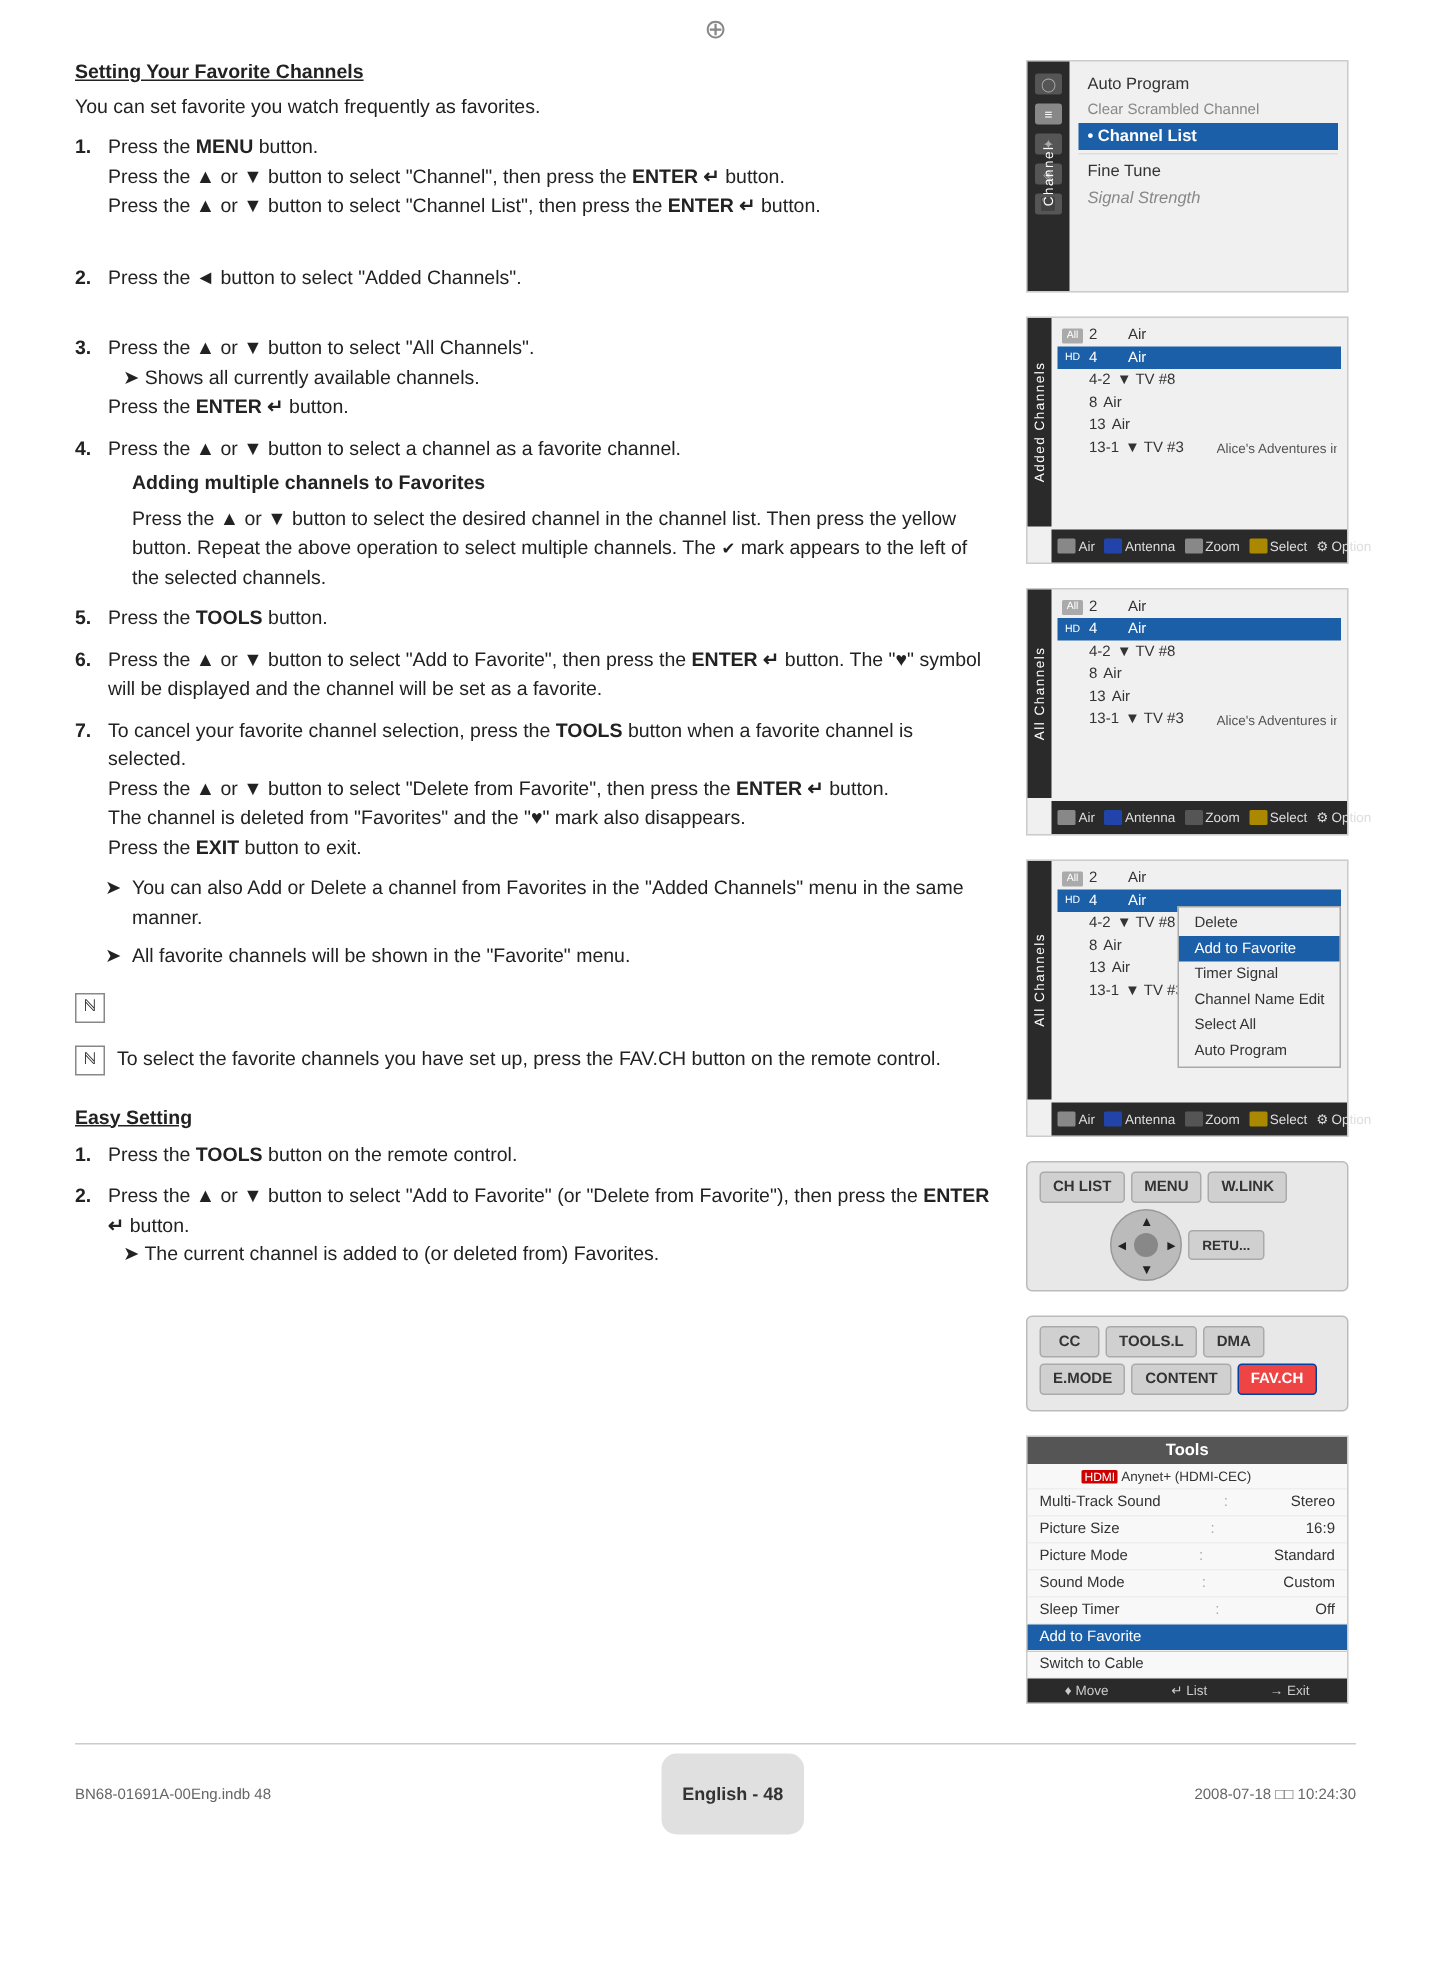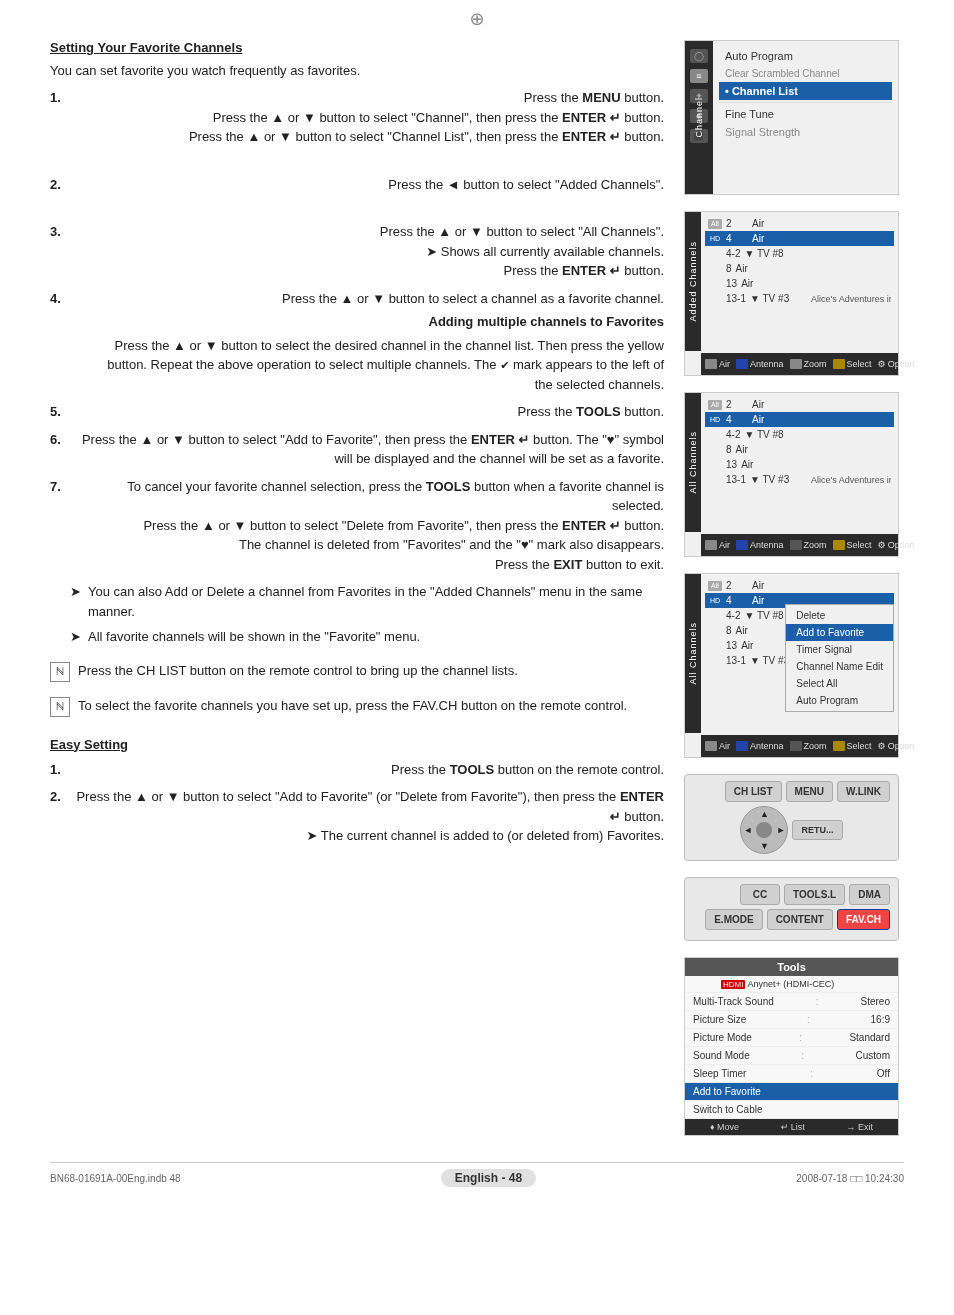--- a/index.html
+++ b/index.html
@@ -75,21 +75,20 @@
     }
 
     .step-num {
       font-weight: bold;
       min-width: 22px;
       flex-shrink: 0;
     }
 
     .step-content {
       flex: 1;
-      text-align: right;
     }
 
     .step-content b {
       font-weight: bold;
     }
 
     
     .arrow-item {
       display: flex;
       margin-left: 20px;
@@ -144,21 +143,21 @@
       display: flex;
       justify-content: space-between;
       align-items: center;
       font-size: 10px;
       color: #666;
     }
 
     .page-number-box {
       background: #e0e0e0;
       border-radius: 10px;
-      padding: 2px 14px;
+      padding: 20px 14px;
       font-size: 12px;
       color: #333;
       font-weight: bold;
     }
 
     
     .tv-screen {
       border: 1px solid #ccc;
       background: #f0f0f0;
       font-size: 11px;
@@ -369,21 +368,21 @@
       border: 1px solid #bbb;
       border-radius: 4px;
       padding: 6px 8px;
       margin-bottom: 6px;
     }
 
     .remote-row {
       display: flex;
       gap: 4px;
       margin-bottom: 4px;
-      justify-content: flex-end;
+      justify-content: flex-start;
     }
 
     .remote-btn {
       background: #d0d0d0;
       border: 1px solid #aaa;
       border-radius: 3px;
       padding: 4px 8px;
       font-size: 10px;
       font-weight: bold;
       color: #333;
@@ -528,21 +527,20 @@
         <span class="arrow-bullet">➤</span>
         <span>You can also Add or Delete a channel from Favorites in the "Added Channels" menu in the same manner.</span>
       </div>
       <div class="arrow-item">
         <span class="arrow-bullet">➤</span>
         <span>All favorite channels will be shown in the "Favorite" menu.</span>
       </div>
 
       <div class="note-item">
         <div class="note-icon">ℕ</div>
-        <span>Press the CH LIST button on the remote control to bring up the channel lists.</span>
       </div>
 
       <div class="note-item">
         <div class="note-icon">ℕ</div>
         <span>To select the favorite channels you have set up, press the FAV.CH button on the remote control.</span>
       </div>
 
       <div class="easy-setting-section">
         <div class="section-title">Easy Setting</div>
 
@@ -574,21 +572,21 @@
           <div class="side-tab-icon">✦</div>
           <div class="side-tab-icon">◈</div>
           <div class="side-tab-icon">⬛</div>
         </div>
         <div class="menu-content">
           <div class="menu-item-row">Auto Program</div>
           <div class="menu-item-row" style="font-size:10px; color:#888;">Clear Scrambled Channel</div>
           <div class="menu-item-row highlighted">• Channel List</div>
           <div class="menu-separator"></div>
           <div class="menu-item-row">Fine Tune</div>
-          <div class="menu-item-row" style="color:#888;">Signal Strength</div>
+          <div class="menu-item-row" style="color:#888;font-style:italic;">Signal Strength</div>
         </div>
 
         <div style="position:absolute;left:0;top:0;width:28px;bottom:0;display:flex;align-items:center;justify-content:center;">
           <span style="color:#fff;font-size:9px;writing-mode:vertical-rl;transform:rotate(180deg);letter-spacing:1px;">Channel</span>
         </div>
       </div>
 
       <div class="tv-screen screen-channel-list" style="position:relative;">
         <div class="side-label">
           <span class="side-label-text">Added Channels</span>

